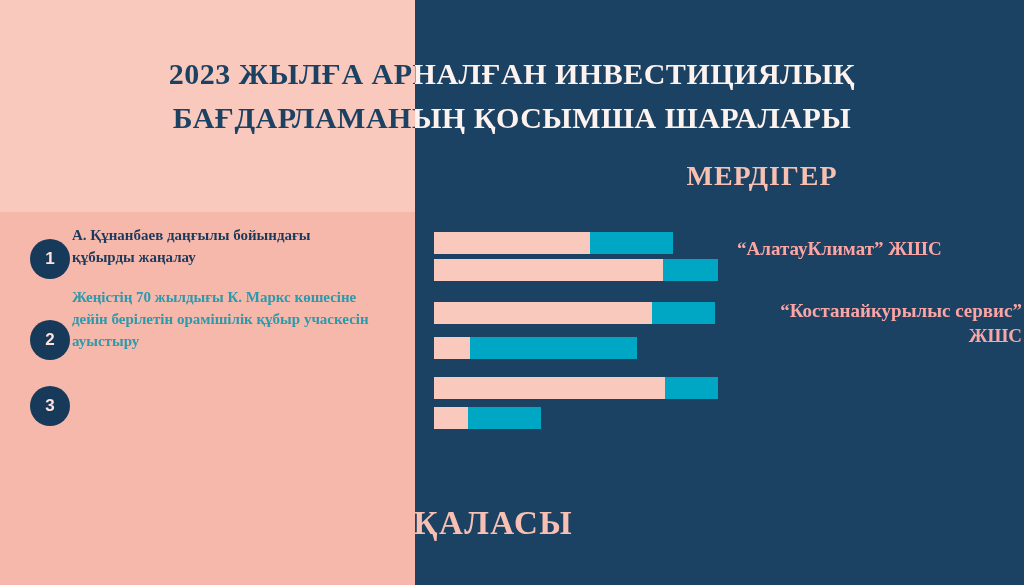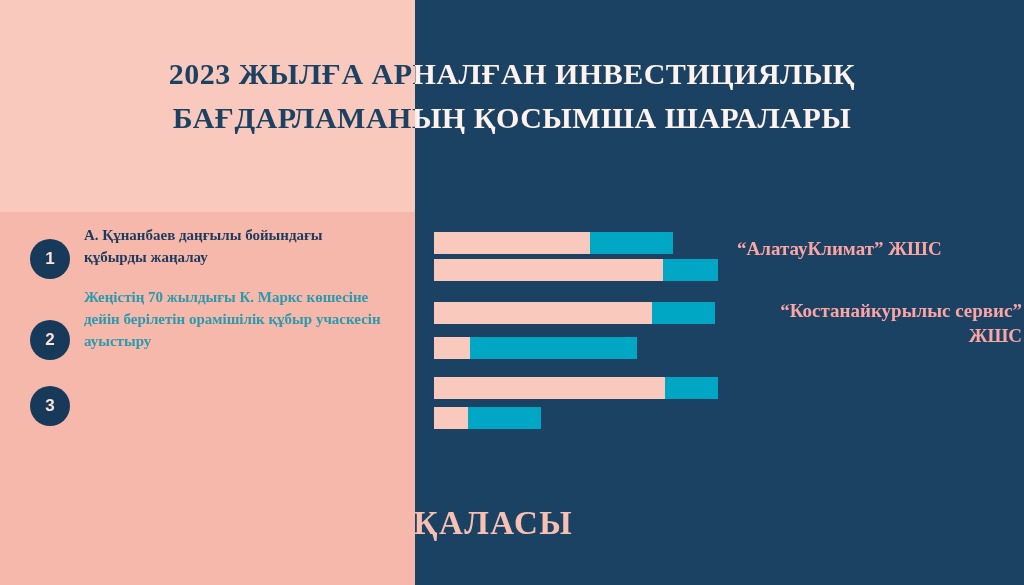--- a/index.html
+++ b/index.html
@@ -45,21 +45,21 @@
     flex:0 0 auto;width:40px;height:40px;border-radius:50%;
     background:#173a5a;color:#ffe3dc;
     font-family:"Liberation Sans", sans-serif;
     font-size:17px;font-weight:bold;
     display:flex;align-items:center;justify-content:center;
   }
   .badge-1{margin-top:15px;}
   .badge-2{margin-top:34px;}
   .badge-3{margin-top:4px;}
   .item-text{
-    margin-left:14px;width:300px;
+    margin-left:2px;width:300px;
     font-size:15px;font-weight:bold;line-height:1.48;
   }
   .text-dark{color:#1c3b5c;}
   .text-teal{color:#2a9aad;}
 
   
   .bars{position:absolute;left:0;top:0;width:1024px;height:585px;}
   .bar{position:absolute;height:22px;display:flex;}
   .seg-pink{background:#f9c9bd;height:100%;}
   .seg-teal{background:#00a7c4;height:100%;}
@@ -92,20 +92,21 @@
   <div class="bg-pink-bottom"></div>
   <div class="bg-navy"></div>
 
   <div class="title-wrap">
     <div class="title-layer title-dark">2023 ЖЫЛҒА АРНАЛҒАН ИНВЕСТИЦИЯЛЫҚ
 БАҒДАРЛАМАНЫҢ ҚОСЫМША ШАРАЛАРЫ</div>
     <div class="title-layer title-light">2023 ЖЫЛҒА АРНАЛҒАН ИНВЕСТИЦИЯЛЫҚ
 БАҒДАРЛАМАНЫҢ ҚОСЫМША ШАРАЛАРЫ</div>
   </div>
 
+  <div class="contractor-heading">МЕРДІГЕР</div>
 
   <div class="list">
 
     <div class="list-item item-1">
       <div class="badge badge-1">1</div>
       <div class="item-text text-dark">А. Құнанбаев даңғылы бойындағы құбырды жаңалау</div>
     </div>
 
     <div class="list-item item-2">
       <div class="badge badge-2">2</div>

